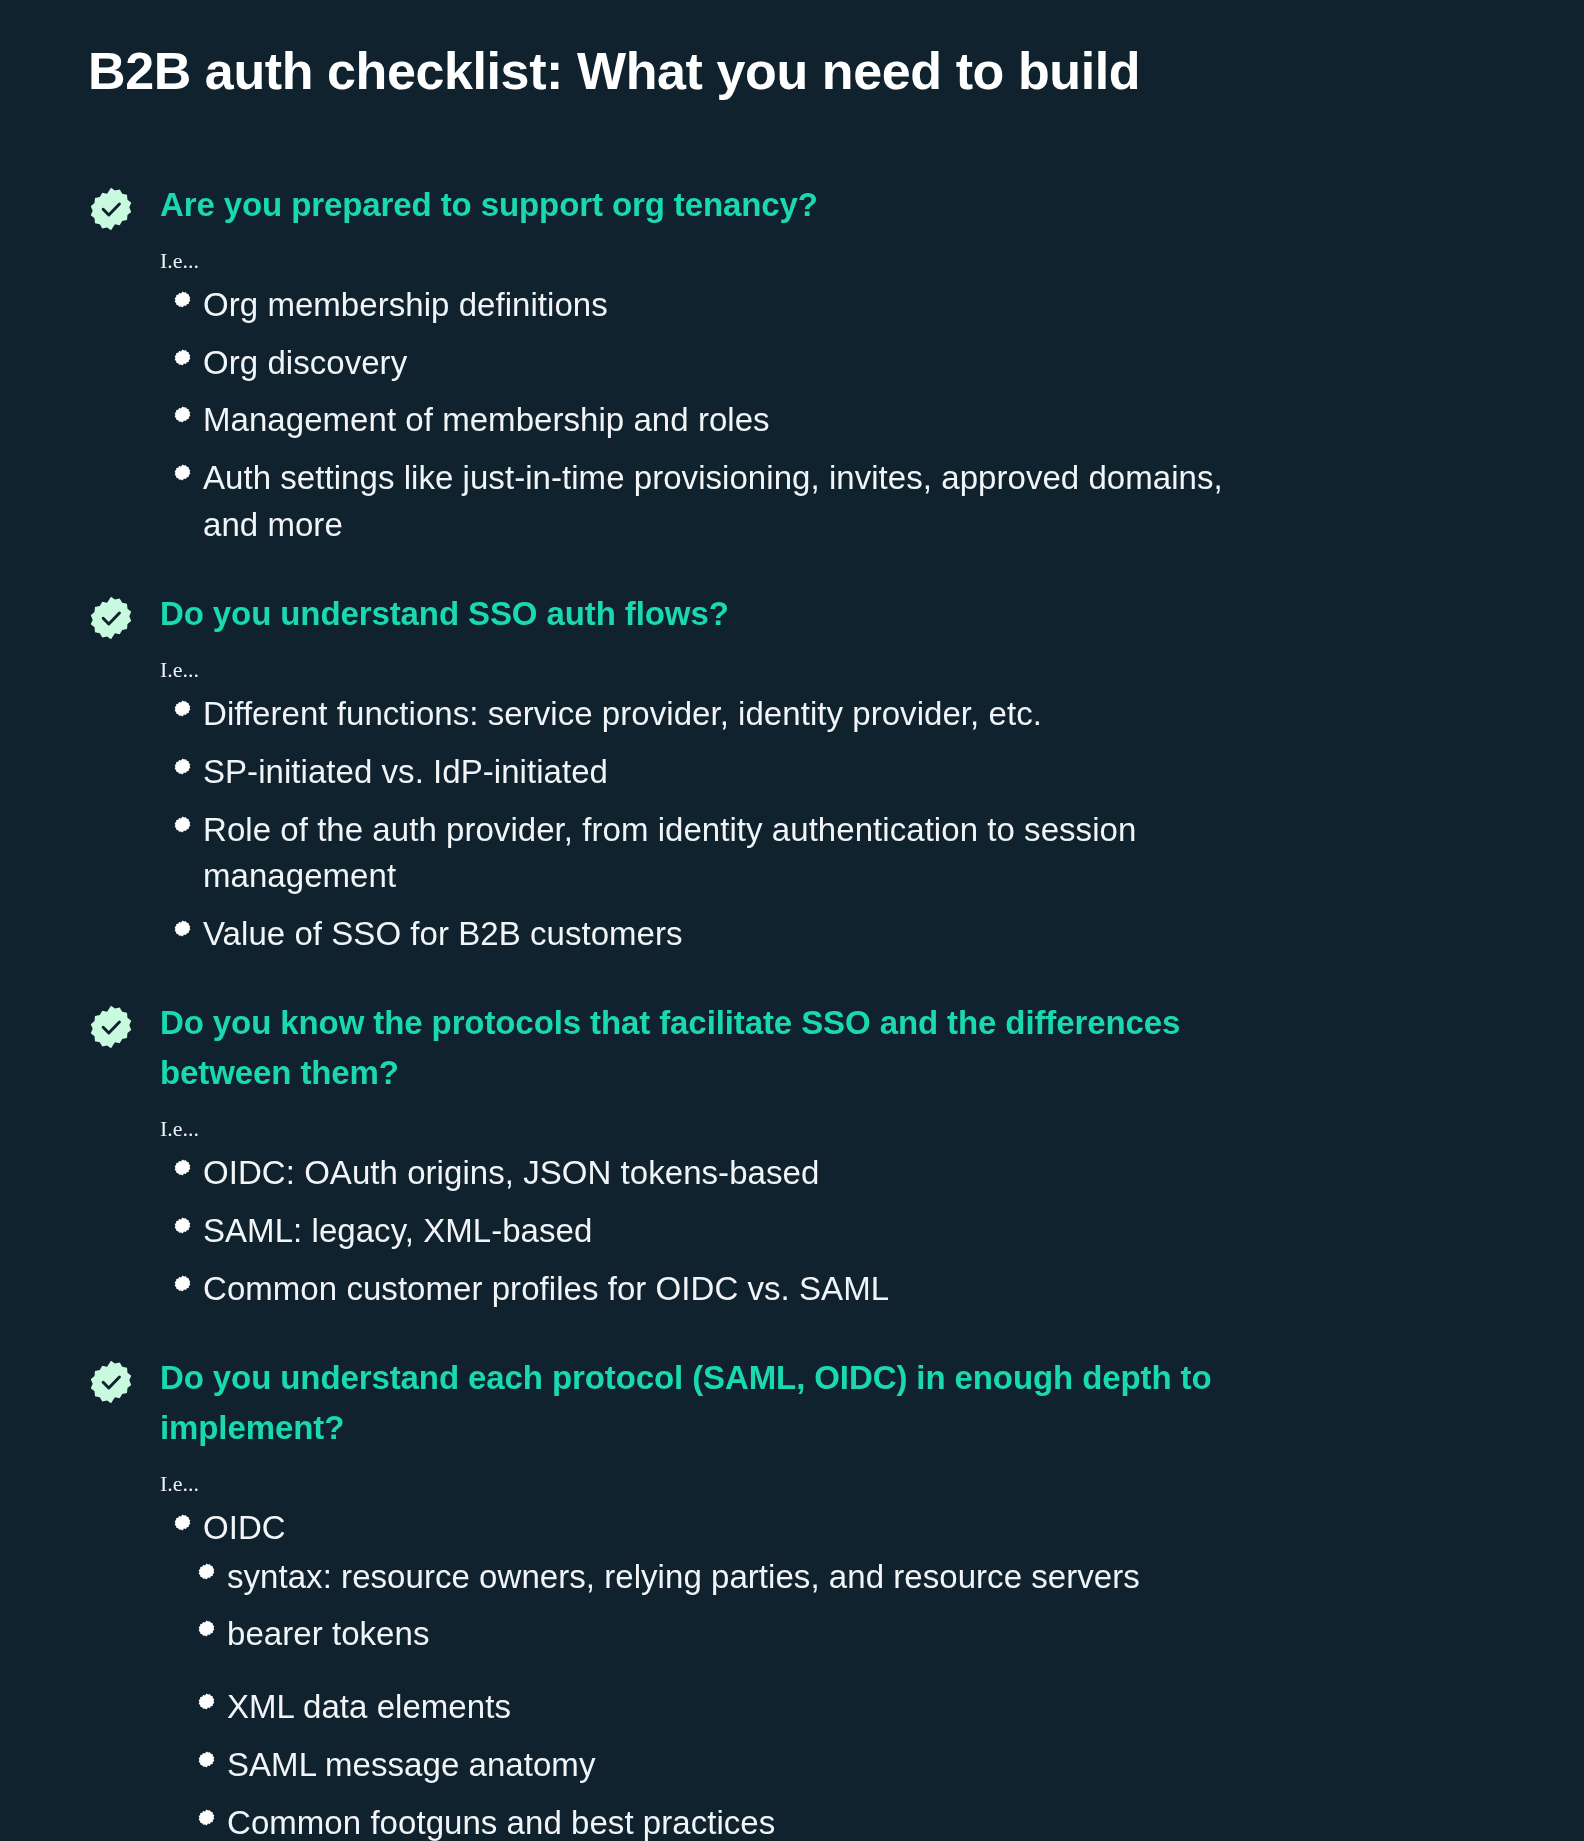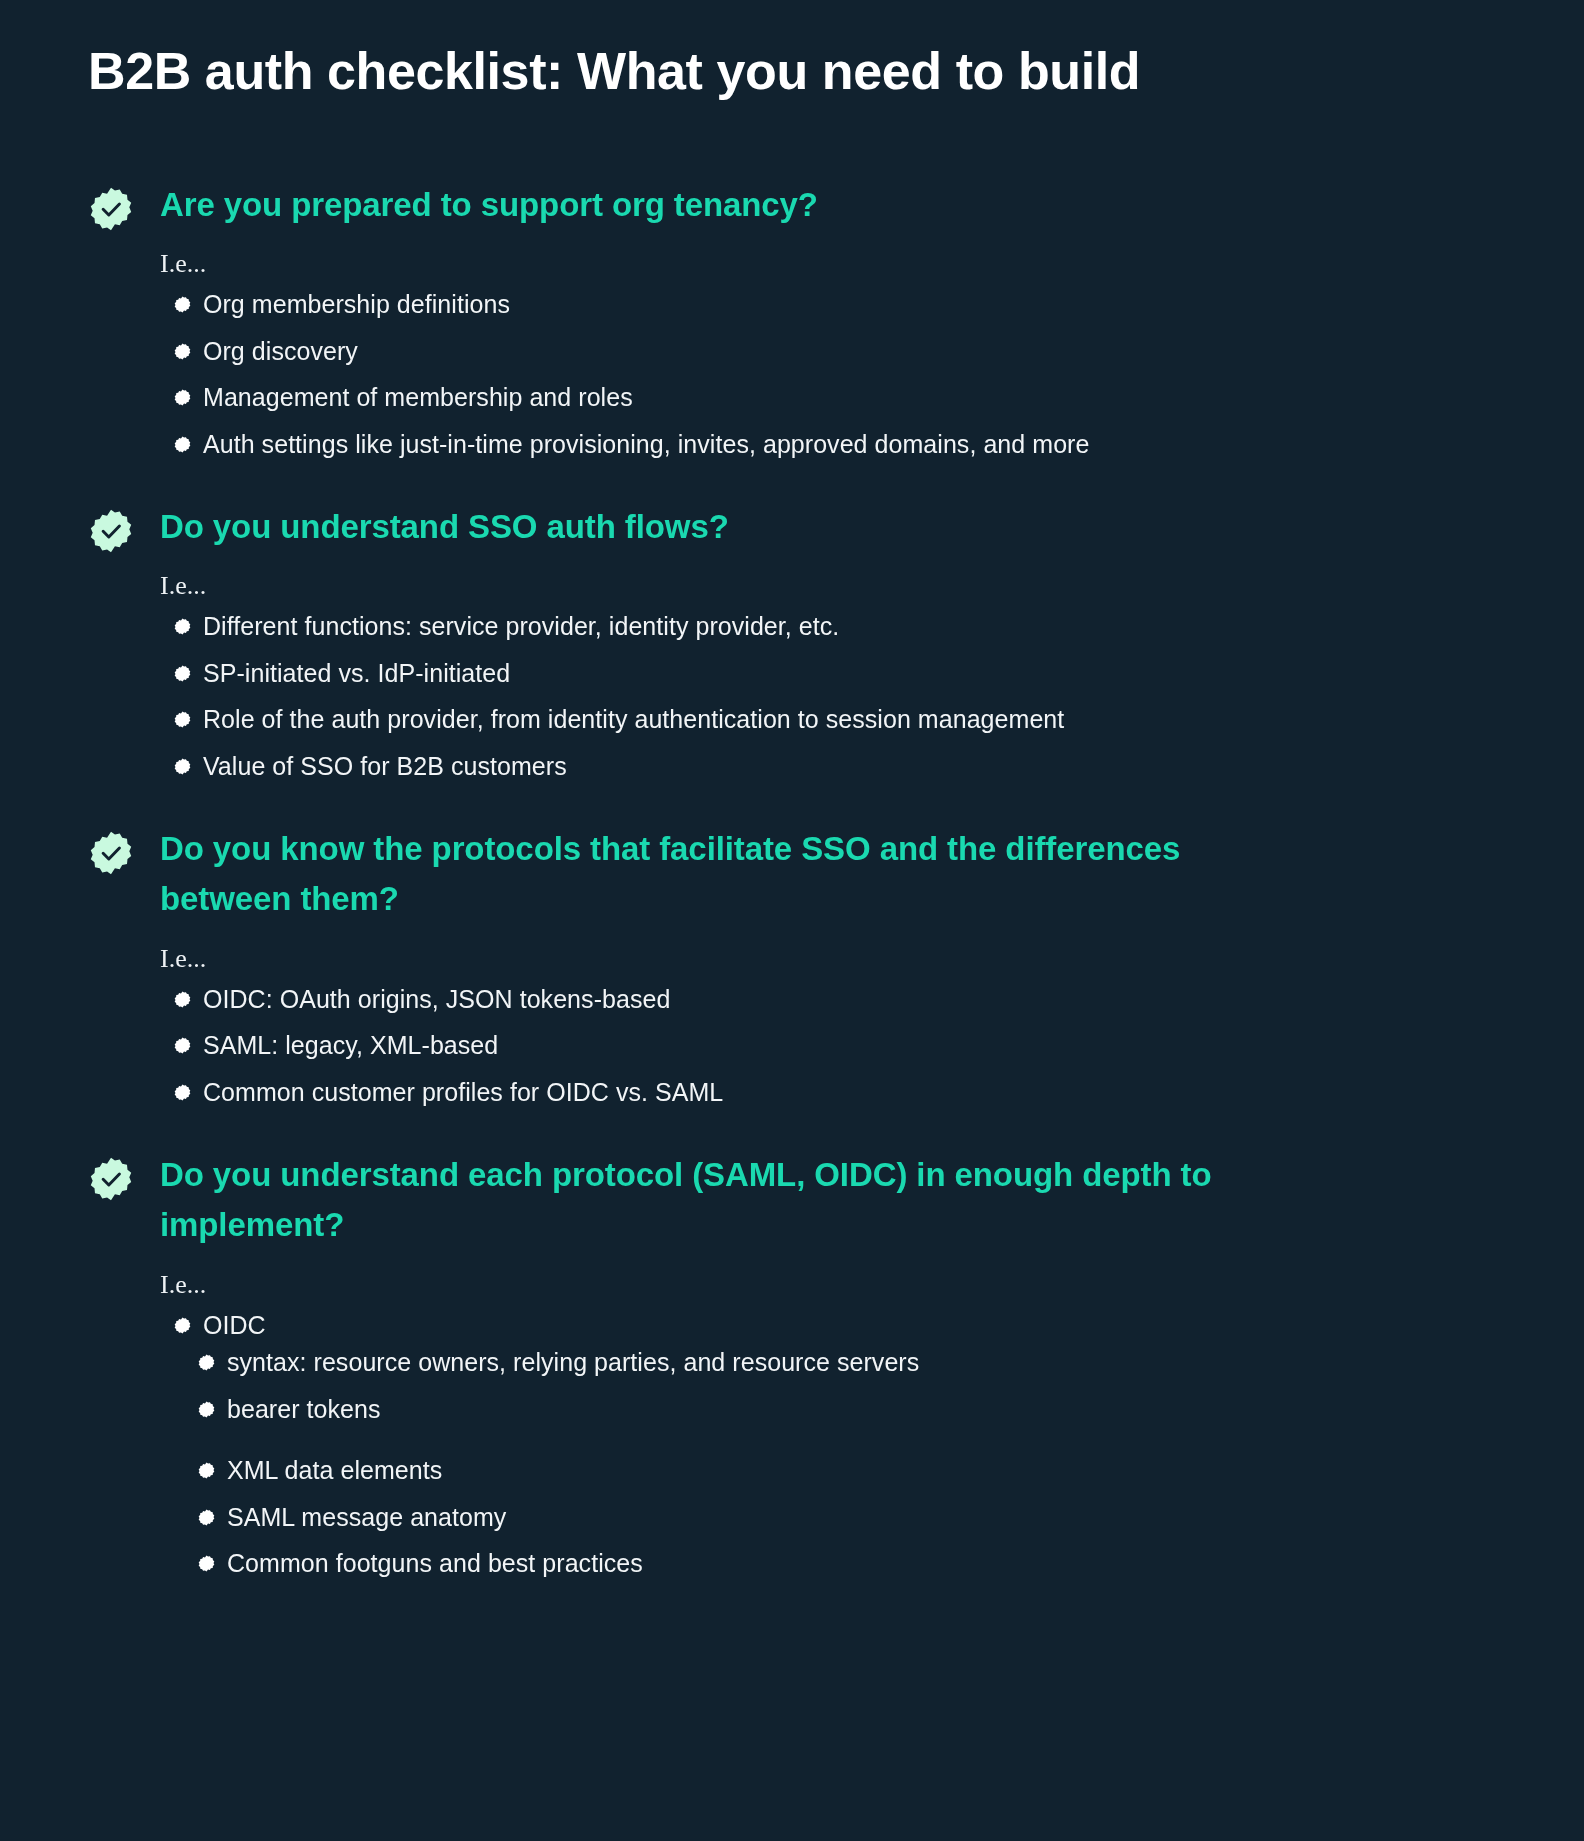--- a/index.html
+++ b/index.html
@@ -65,39 +65,39 @@
     font-weight:700;
     line-height:1.52;
     margin:0 0 6px 0;
     letter-spacing:-0.1px;
     max-width:1230px;
   }
 
   .ie-label{
     color:#eef2f5;
     font-family:"Liberation Serif","DejaVu Serif",serif;
-    font-size:26px;
+    font-size:22px;
     line-height:1.35;
     margin:16px 0 6px 0;
   }
 
   
   ul.bullets{
     list-style:none;
     margin:0;
     padding:0;
   }
   ul.bullets.level-1{padding-left:14px;}
   ul.bullets.level-2{padding-left:38px;margin-top:2px;}
 
   li.bullet{
     display:flex;
     align-items:flex-start;
     color:var(--body);
-    font-size:25px;
+    font-size:33px;
     line-height:1.42;
     margin-bottom:11px;
     letter-spacing:0.05px;
   }
   li.bullet:last-child{margin-bottom:0;}
 
   .bullet-marker{
     flex:0 0 auto;
     width:17px;
     height:17px;

